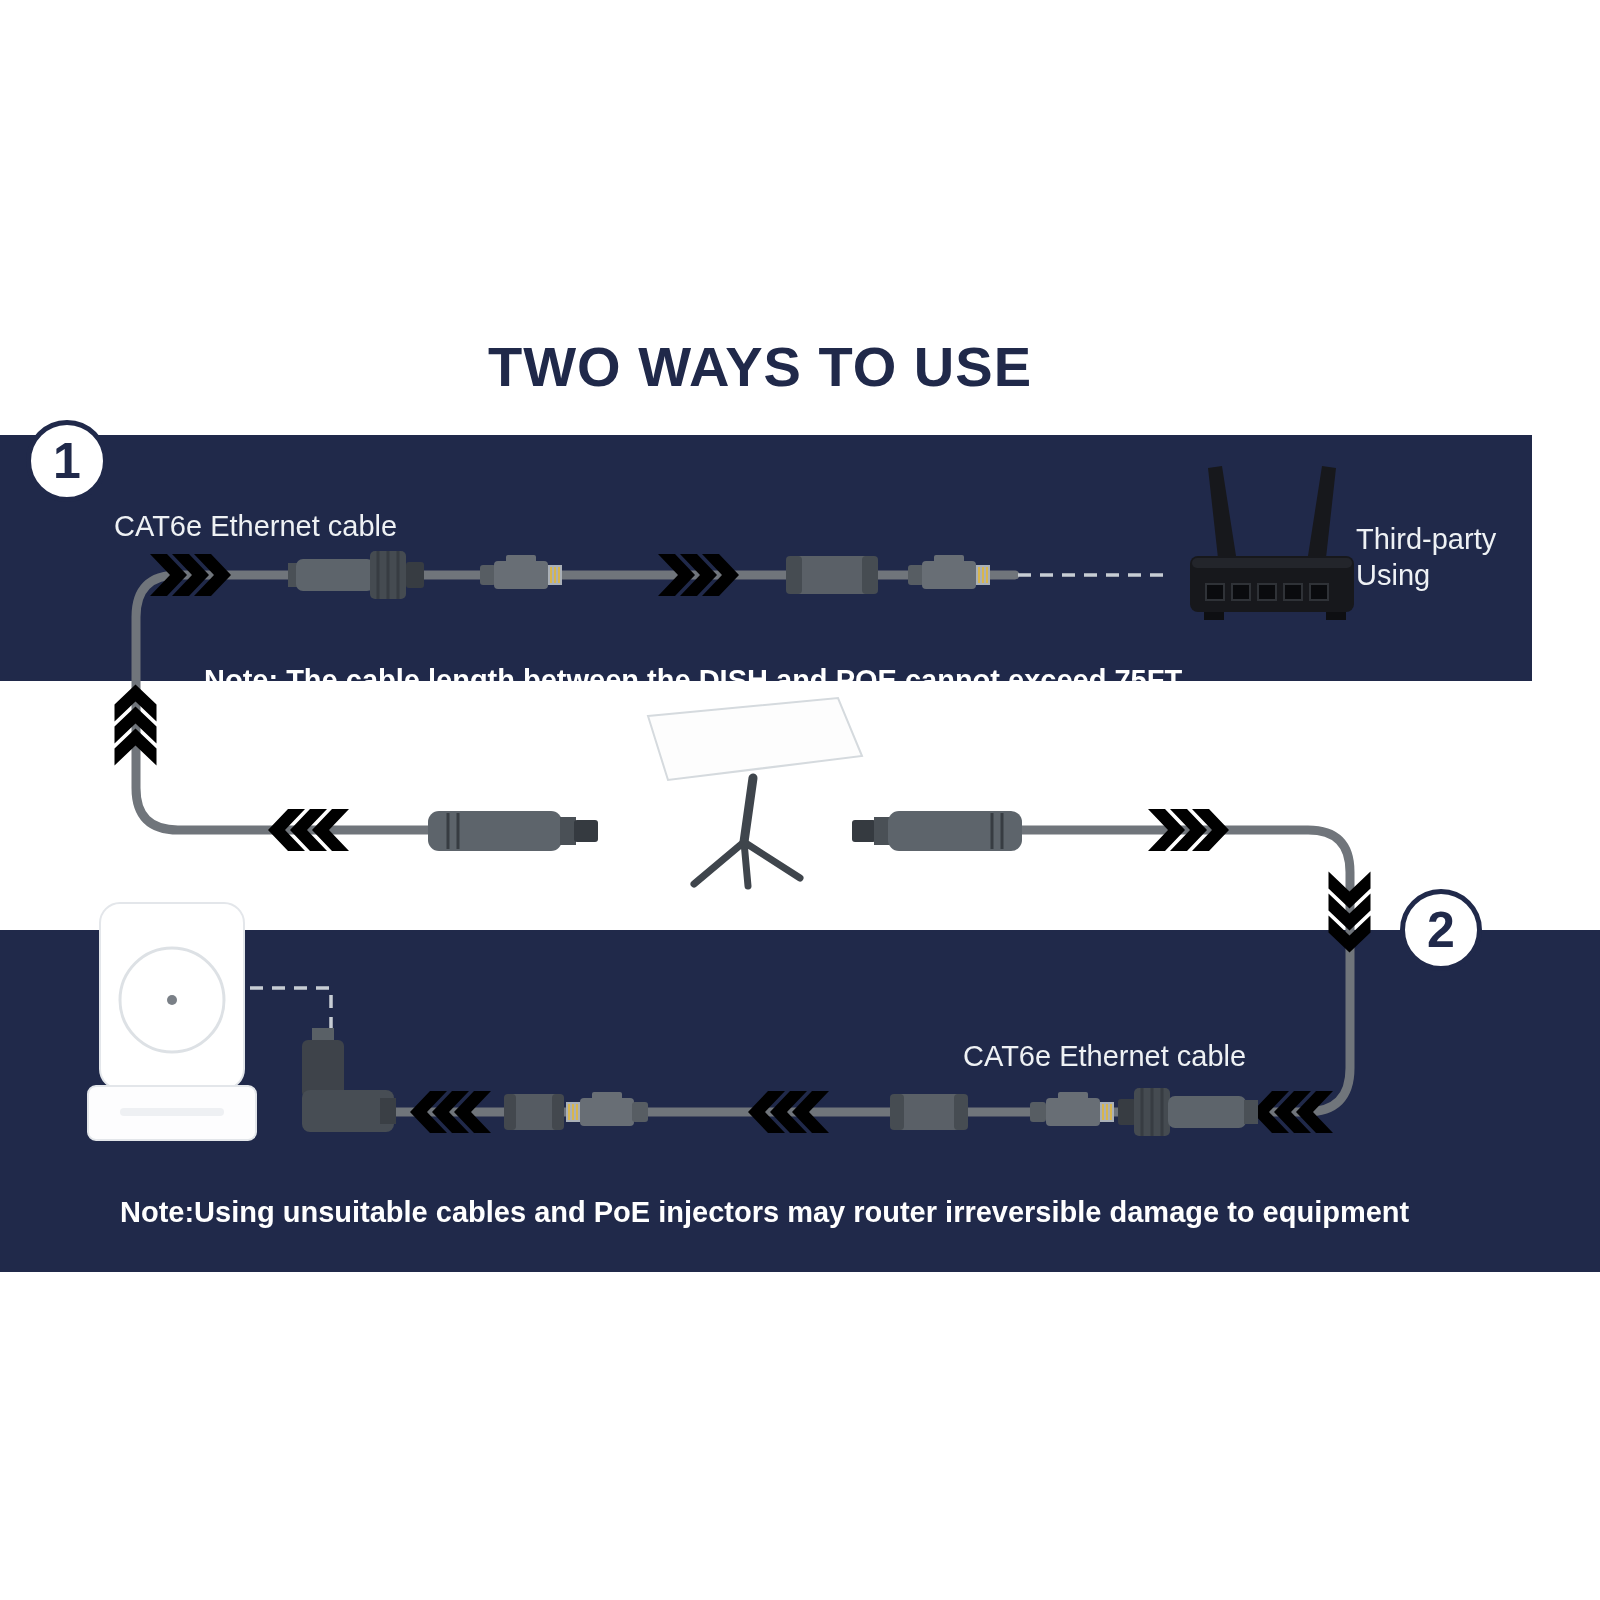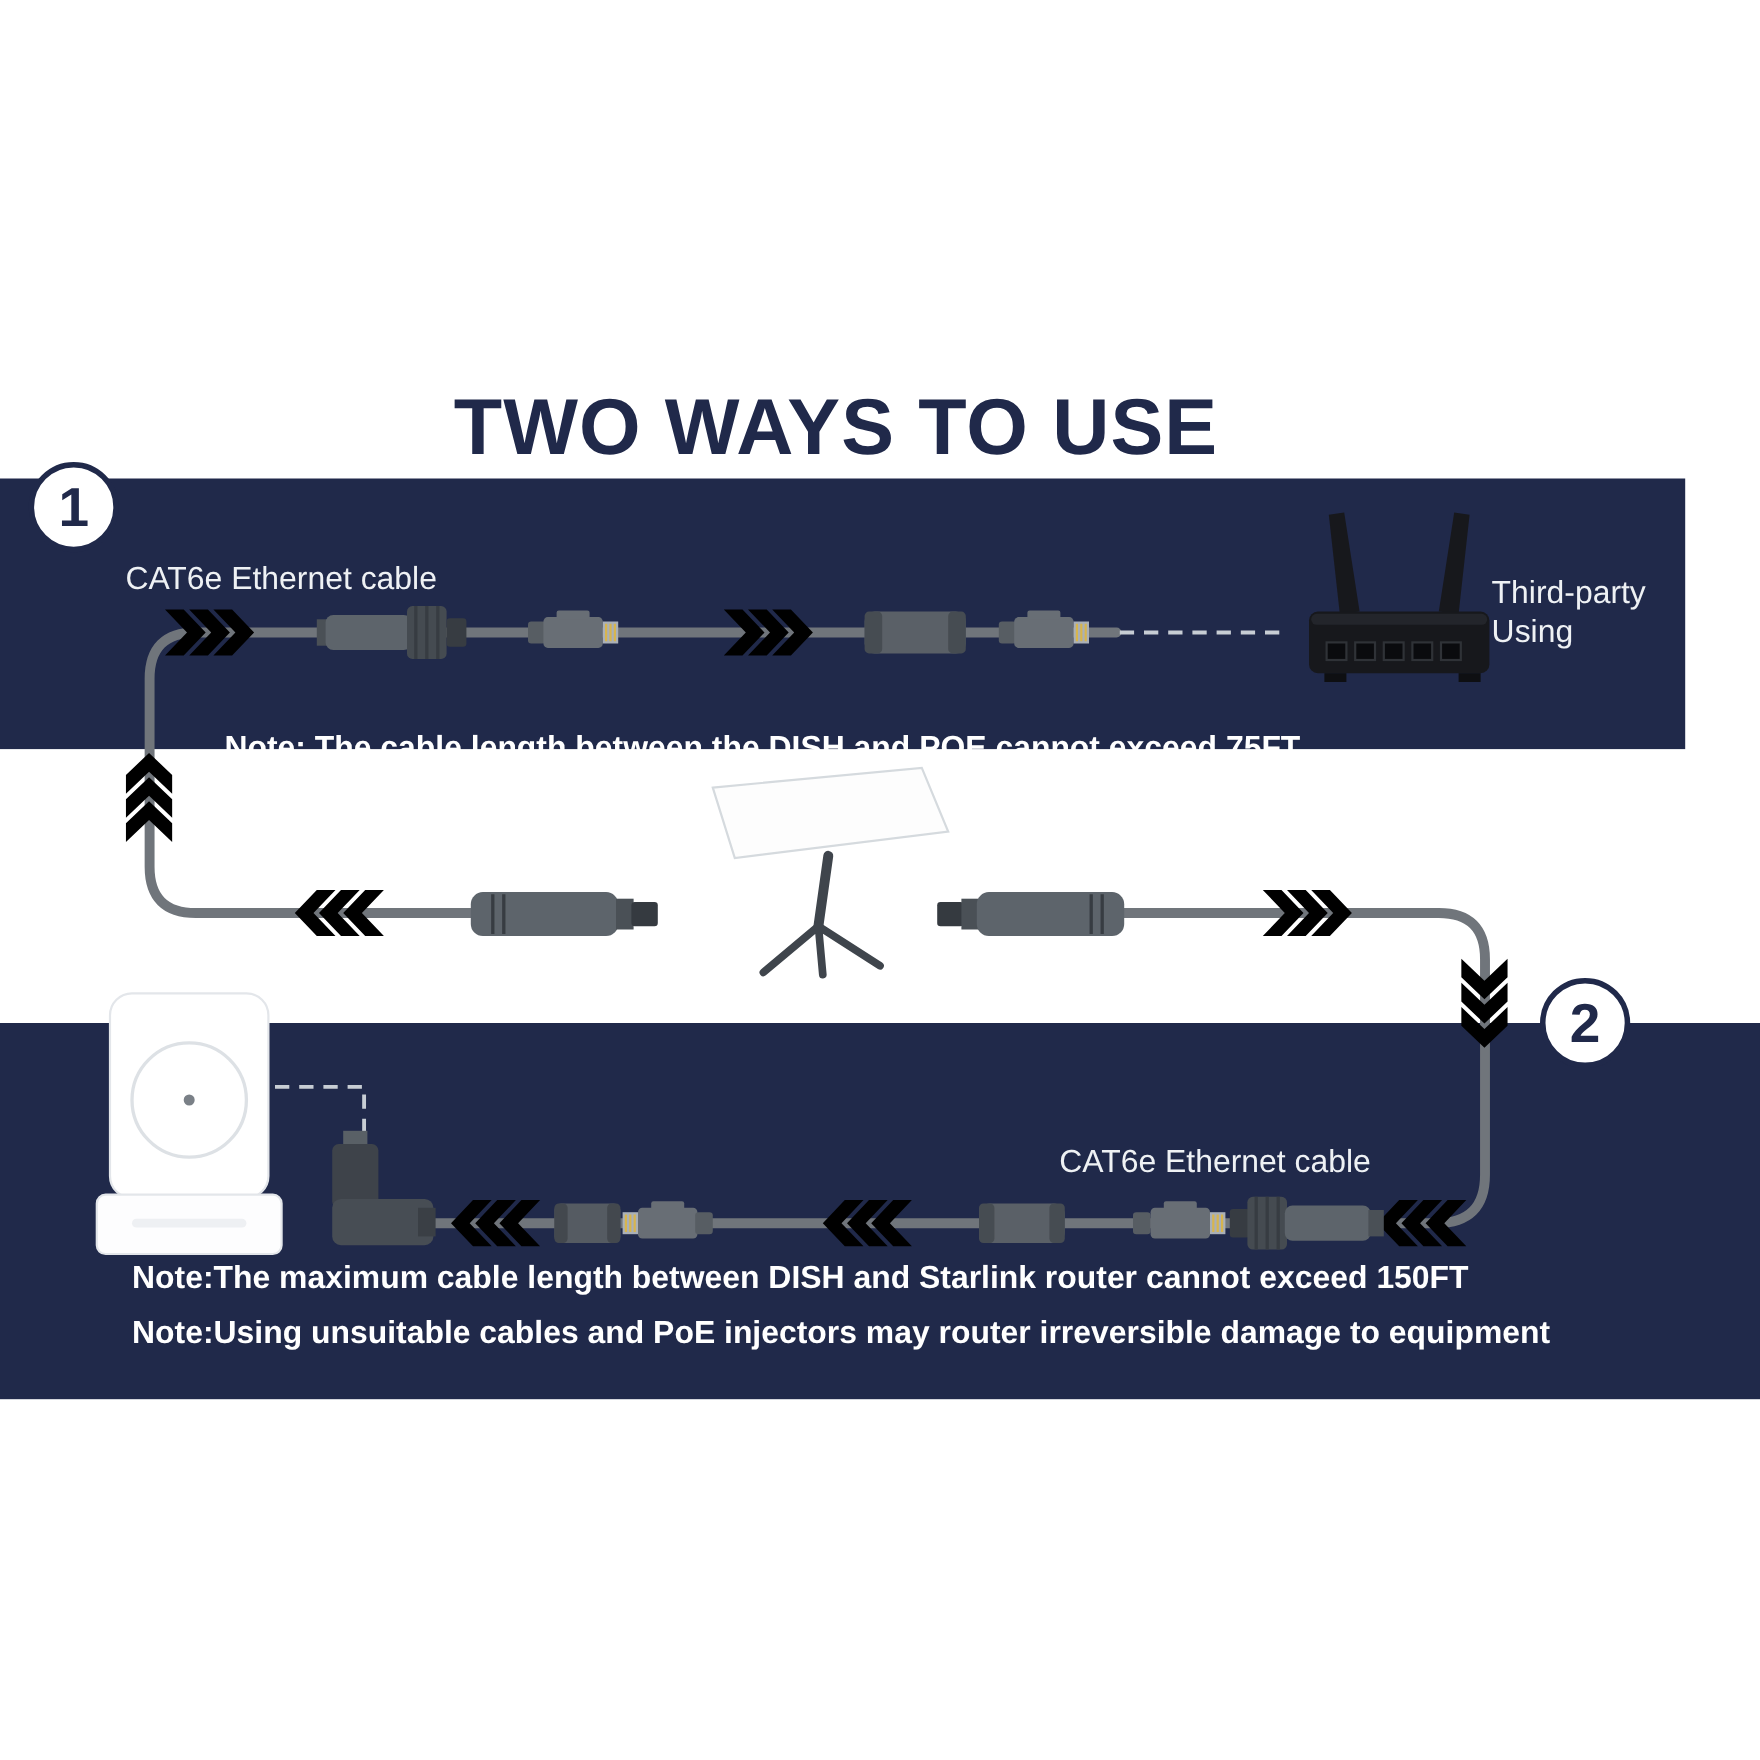--- a/index.html
+++ b/index.html
@@ -1,22 +1,22 @@
 <!DOCTYPE html>
 <html style="--navy: #20294a; --title-navy: #20294a; --arrow-blue: #17a3e6; --cable-gray: #70757b; --note-white: #ffffff;"><head>
 <meta charset="utf-8">
 <style>
   html,body { margin:0; padding:0; background:#ffffff; }
   .canvas {
     position:relative; width:1600px; height:1600px; background:#ffffff;
     font-family:"Liberation Sans", sans-serif; overflow:hidden;
   }
   .title {
-    position:absolute; top:348px; left:0; width:1520px; margin:0;
-    text-align:center; font-size:72px; font-weight:800; letter-spacing:1px;
+    position:absolute; top:334px; left:0; width:1520px; margin:0;
+    text-align:center; font-size:56px; font-weight:800; letter-spacing:1px;
     color:var(--title-navy,#20294a);
   }
   .band { position:absolute; background:var(--navy,#20294a); }
   .band1 { top:435px; left:0; width:1532px; height:246px; }
   .band2 { top:930px; left:0; width:1600px; height:342px; }
   .art { position:absolute; left:0; top:0; width:1600px; height:1600px; pointer-events:none; }
   .badge {
     position:absolute; width:72px; height:72px; border-radius:50%;
     background:#ffffff; border:5px solid var(--navy,#20294a);
     color:var(--navy,#20294a); display:flex; align-items:center; justify-content:center;
@@ -218,16 +218,15 @@
   </div>
   <div class="badge badge2">
     <span>2</span>
   </div>
 
   <div class="label cable-label1">CAT6e Ethernet cable</div>
   <div class="label router-label">Third-party Using</div>
   <div class="note note1">Note: The cable length between the DISH and POE cannot exceed 75FT</div>
 
   <div class="label cable-label2">CAT6e Ethernet cable</div>
-  <div class="note note2a">Note:The maximum cable length between DISH and Starlink router cannot exceed 150FT</div>
   <div class="note note2b">Note:Using unsuitable cables and PoE injectors may router irreversible damage to equipment</div>
 
 </div>
 
 </body></html>

